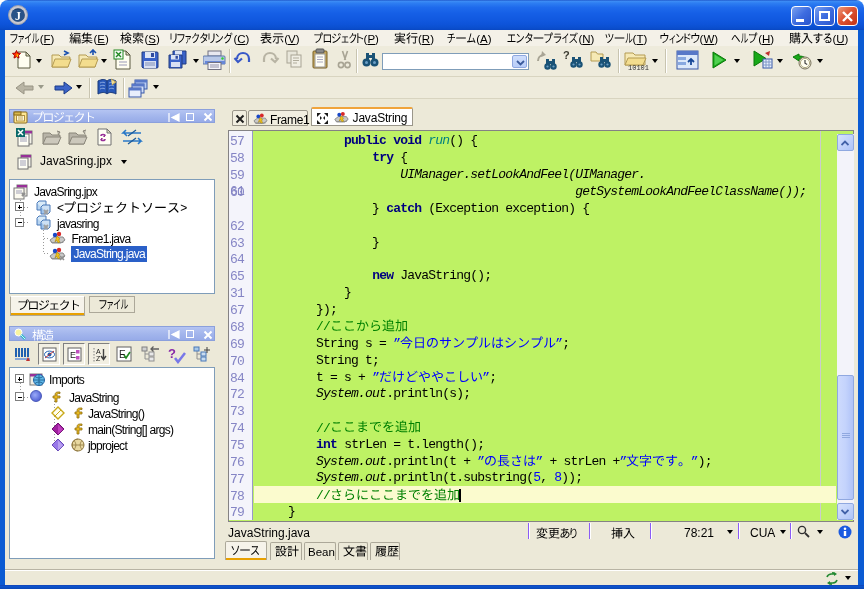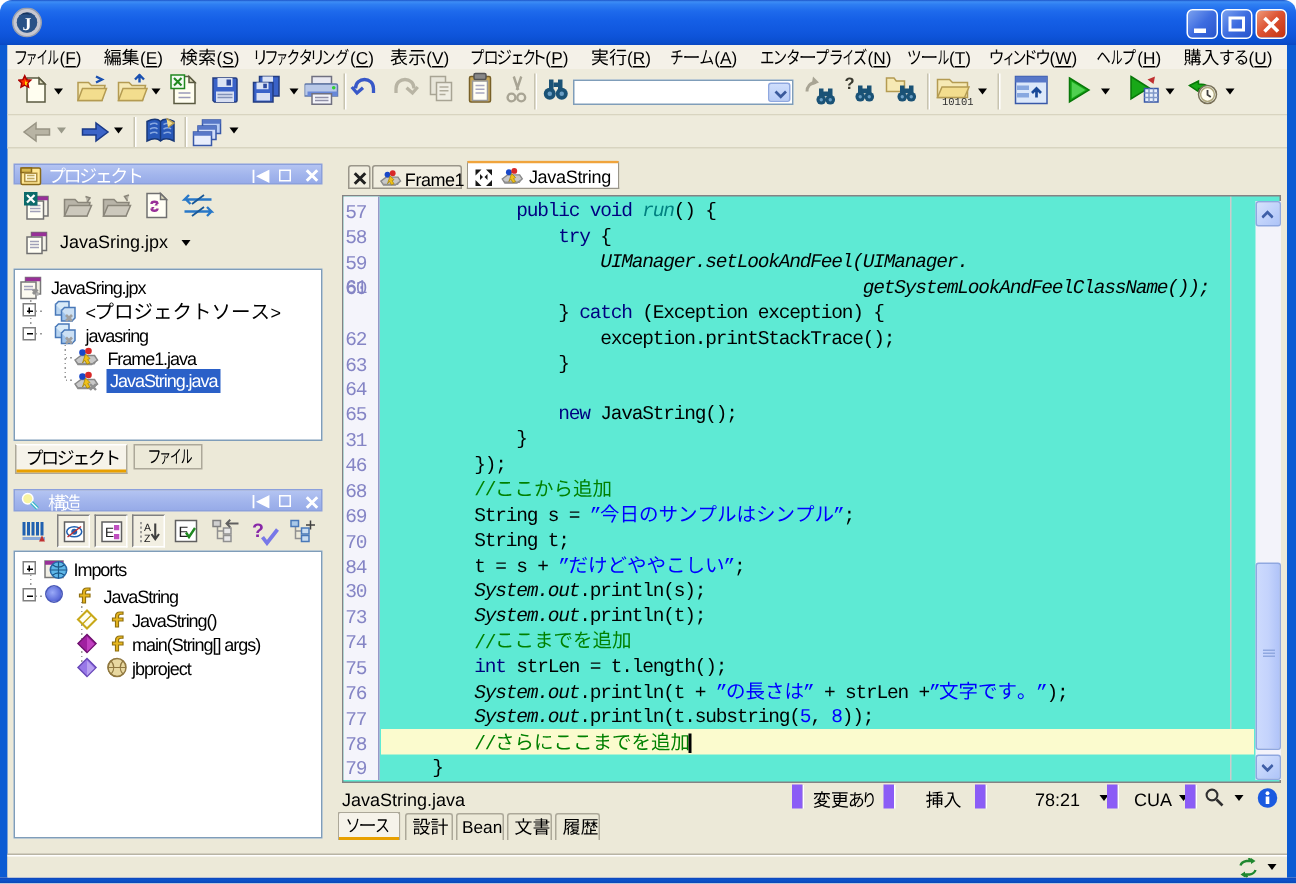--- a/index.html
+++ b/index.html
@@ -19,39 +19,39 @@
 .mi{top:2px;white-space:nowrap}
 #tb1{left:5px;top:46px;width:853px;height:31px;background:#eeebdc;border-bottom:1px solid #d8d4c0}
 #tb2{left:5px;top:77px;width:853px;height:22px;background:#eeebdc;border-bottom:1px solid #d8d4c0}
 .tsep{width:1px;background:#c8c4b0;box-shadow:1px 0 0 #fff}
 .dd{width:0;height:0;border-left:3px solid transparent;border-right:3px solid transparent;border-top:4px solid #000}
 .ddg{border-top-color:#9a9a8a}
 
 .phead{background:linear-gradient(180deg,#b4c4f2 0%,#a2b5ec 55%,#97abe8 100%);border:1px solid #8ba0dc;color:#fff;font-size:12px}
 .pbox{background:#fff;border-top:1px solid #848284;border-left:1px solid #848284;border-right:1px solid #e6e2d2;border-bottom:1px solid #f6f4ec;font-size:12px;letter-spacing:-0.7px}
 
-#edbox{left:227.6px;top:130.4px;width:626px;height:391.5px;border:1px solid #848284;background:#5eead4}
+#edbox{left:227.6px;top:130.4px;width:626px;height:391.5px;border:1px solid #848284;background:#bef264}
 #gutter{left:0;top:0;width:24px;height:389px;background:#f4f4fb;border-right:1px solid #9898c8}
 .gn{position:absolute;left:1.5px;color:#8585c5;font:13px "Liberation Mono",monospace;letter-spacing:-0.8px}
 #code{left:25px;top:0;width:582px;height:389px;overflow:hidden}
 .cl{position:absolute;left:6.5px;white-space:pre;font:13px "Liberation Mono",monospace;letter-spacing:-0.8px;color:#000}
 .cl svg{margin-right:-0.8px}
-.kw{font-weight:normal;color:#000080}
+.kw{font-weight:bold;color:#000080}
 .it{font-style:italic}
 .st{color:#0000ff}
 .cm{color:#008000}
 .nm{color:#0000ff}
 .tl{font-style:italic;color:#008080}
 
 #vsb{left:608px;top:2.5px;width:17px;height:386px;background:#f3f3fa}
 .sbtn{width:17px;height:17px;background:linear-gradient(135deg,#d6e2fc 0%,#c2d3fb 50%,#aec4f8 100%);border:1px solid #8fa8e0;border-radius:2px}
 #vthumb{left:0;top:241px;width:17px;height:125px;background:linear-gradient(90deg,#cddafd 0%,#c4d3fc 50%,#b0c3f8 100%);border:1px solid #90a8e0;border-radius:2px}
 
 #estatus{left:222px;top:523px;width:636px;height:17px;background:#ece9d8;font-size:12px}
-.scell{top:0;height:16px;border-left:7px solid #8b5cf6;box-shadow:inset 1px 0 0 #fff}
+.scell{top:0;height:16px;border-left:1px solid #8b5cf6;box-shadow:inset 1px 0 0 #fff}
 #btabs{left:222px;top:540px;width:636px;height:20px}
 .btab{top:2px;height:18px;background:#ece9d8;border:1px solid #aca899;border-bottom:none;border-radius:2px 2px 0 0;font-size:12px;text-align:center}
 #caret{display:inline-block;width:1.5px;height:13px;background:#000;vertical-align:-2.5px}
 .vdot{position:absolute;width:1px;background-image:repeating-linear-gradient(180deg,#9a9a9a 0 1px,transparent 1px 3px)}
 .hdot{position:absolute;height:1px;background-image:repeating-linear-gradient(90deg,#9a9a9a 0 1px,transparent 1px 3px)}
 #bstrip{left:5px;top:570px;width:853px;height:15px;background:#ece9d8;border-top:1px solid #fff;box-shadow:0 -1px 0 #b8b4a4}
 </style></head><body>
 <div class="abs" id="titlebar">
  <svg class="abs" style="left:8px;top:5px" width="20" height="20" viewBox="0 0 20 20">
       <circle cx="10" cy="10" r="9.5" fill="#c8c8d0"></circle>
@@ -608,60 +608,58 @@
       <div class="gn" style="top:3.0px">57</div>
       <div class="gn" style="top:19.9px">58</div>
       <div class="gn" style="top:36.7px">59</div>
       <div class="gn" style="top:53.6px">60</div>
       <div class="gn" style="top:53px">61</div>
       <div class="gn" style="top:87.4px">62</div>
       <div class="gn" style="top:104.2px">63</div>
       <div class="gn" style="top:121.1px">64</div>
       <div class="gn" style="top:138.0px">65</div>
       <div class="gn" style="top:154.8px">31</div>
-      <div class="gn" style="top:171.7px">46</div>
+      <div class="gn" style="top:171.7px">67</div>
       <div class="gn" style="top:188.6px">68</div>
       <div class="gn" style="top:205.4px">69</div>
       <div class="gn" style="top:222.3px">70</div>
       <div class="gn" style="top:239.2px">84</div>
-      <div class="gn" style="top:256.1px">30</div>
+      <div class="gn" style="top:256.1px">72</div>
       <div class="gn" style="top:272.9px">73</div>
       <div class="gn" style="top:289.8px">74</div>
       <div class="gn" style="top:306.7px">75</div>
       <div class="gn" style="top:323.5px">76</div>
       <div class="gn" style="top:340.4px">77</div>
       <div class="gn" style="top:357.3px">78</div>
       <div class="abs" style="top:354.8px;left:0;width:24px;height:17px;background:#fbfbce;z-index:-1"></div>
       <div class="gn" style="top:374.1px">79</div>
     </div>
  <div class="abs" id="code">
       <div class="abs" style="left:566.9px;top:0;width:1px;height:389px;background:#cccccc"></div>
       <div class="cl" style="top:2.0px">            <span class="kw">public</span> <span class="kw">void</span> <span class="tl">run</span>() {</div>
       <div class="cl" style="top:18.9px">                <span class="kw">try</span> {</div>
       <div class="cl" style="top:35.7px">                    <span class="it">UIManager.setLookAndFeel(UIManager.</span></div>
       <div class="cl" style="top:52.6px">                                             <span class="it">getSystemLookAndFeelClassName());</span></div>
       <div class="cl" style="top:69.5px">                } <span class="kw">catch</span> (Exception exception) {</div>
-      <div class="cl" style="top:86.4px">                    exception.printStackTrace();</div>
       <div class="cl" style="top:103.2px">                }</div>
       <div class="cl" style="top:120.1px"></div>
       <div class="cl" style="top:137.0px">                <span class="kw">new</span> JavaString();</div>
       <div class="cl" style="top:153.8px">            }</div>
       <div class="cl" style="top:170.7px">        });</div>
       <div class="cl" style="top:187.6px">        <span class="cm">//<svg style="vertical-align:-1.6px;" width="78.0" height="13.0" viewBox="0 0 78.0 13.0">
             <path fill="currentColor" d="M 3.1 2.3 V 3.3 C 4.1 3.4 5.2 3.5 6.5 3.5 C 7.7 3.5 9.1 3.4 10.0 3.3 V 2.3 C 9.1 2.4 7.7 2.4 6.5 2.4 C 5.2 2.4 4.0 2.4 3.1 2.3 Z M 3.6 7.5 2.5 7.4 C 2.4 7.9 2.2 8.6 2.2 9.2 C 2.2 10.9 3.8 11.7 6.4 11.7 C 8.3 11.7 9.9 11.5 10.9 11.3 L 10.8 10.2 C 9.9 10.5 8.2 10.7 6.4 10.7 C 4.3 10.7 3.3 10.0 3.3 9.0 C 3.3 8.5 3.4 8.0 3.6 7.5 Z M 16.1 2.3 V 3.3 C 17.1 3.4 18.2 3.5 19.5 3.5 C 20.7 3.5 22.1 3.4 23.0 3.3 V 2.3 C 22.1 2.4 20.7 2.4 19.5 2.4 C 18.2 2.4 17.0 2.4 16.1 2.3 Z M 16.6 7.5 15.5 7.4 C 15.4 7.9 15.2 8.6 15.2 9.2 C 15.2 10.9 16.8 11.7 19.4 11.7 C 21.3 11.7 22.9 11.5 23.9 11.3 L 23.8 10.2 C 22.9 10.5 21.2 10.7 19.4 10.7 C 17.3 10.7 16.3 10.0 16.3 9.0 C 16.3 8.5 16.4 8.0 16.6 7.5 Z M 36.2 2.6 35.2 3.1 C 36.1 4.1 37.2 6.4 37.5 7.8 L 38.5 7.3 C 38.1 6.1 37.0 3.7 36.2 2.6 Z M 27.0 4.1 27.1 5.2 C 27.5 5.2 28.0 5.1 28.3 5.1 L 29.9 4.9 C 29.5 6.6 28.5 9.6 27.2 11.4 L 28.3 11.8 C 29.6 9.6 30.5 6.7 31.0 4.8 C 31.6 4.7 32.1 4.7 32.4 4.7 C 33.2 4.7 33.8 4.9 33.8 6.1 C 33.8 7.5 33.6 9.2 33.1 10.1 C 32.9 10.7 32.5 10.8 32.0 10.8 C 31.7 10.8 31.0 10.7 30.4 10.5 L 30.6 11.6 C 31.0 11.7 31.6 11.8 32.1 11.8 C 33.0 11.8 33.6 11.6 34.0 10.7 C 34.6 9.6 34.8 7.5 34.8 6.0 C 34.8 4.2 33.8 3.8 32.7 3.8 C 32.4 3.8 31.8 3.8 31.2 3.9 L 31.5 2.0 C 31.6 1.8 31.6 1.5 31.7 1.3 L 30.5 1.1 C 30.5 2.0 30.4 3.0 30.1 4.0 C 29.4 4.0 28.6 4.1 28.2 4.1 C 27.8 4.1 27.4 4.1 27.0 4.1 Z M 43.4 1.2 43.1 2.2 C 44.1 2.5 46.9 3.0 48.1 3.2 L 48.4 2.2 C 47.2 2.1 44.5 1.6 43.4 1.2 Z M 43.1 3.6 42.0 3.4 C 41.9 4.8 41.6 7.5 41.3 8.7 L 42.3 8.9 C 42.4 8.7 42.5 8.5 42.7 8.3 C 43.6 7.2 45.0 6.6 46.7 6.6 C 48.0 6.6 49.0 7.3 49.0 8.3 C 49.0 10.1 47.0 11.3 42.9 10.8 L 43.2 11.9 C 48.0 12.3 50.1 10.7 50.1 8.4 C 50.1 6.8 48.8 5.6 46.8 5.6 C 45.2 5.6 43.8 6.1 42.5 7.2 C 42.7 6.4 42.9 4.5 43.1 3.6 Z M 52.8 1.4 C 53.6 2.0 54.6 2.8 55.0 3.5 L 55.8 2.8 C 55.3 2.2 54.3 1.4 53.5 0.8 Z M 55.4 5.6 H 52.6 V 6.5 H 54.5 V 9.8 C 53.8 10.4 53.1 10.9 52.5 11.3 L 53.0 12.3 C 53.7 11.8 54.3 11.2 55.0 10.6 C 55.8 11.7 57.0 12.1 58.7 12.2 C 60.1 12.2 62.8 12.2 64.2 12.2 C 64.3 11.9 64.4 11.4 64.5 11.2 C 63.0 11.3 60.1 11.3 58.7 11.2 C 57.2 11.2 56.0 10.7 55.4 9.8 Z M 56.8 1.8 V 10.2 H 63.6 V 6.5 H 57.8 V 5.3 H 63.1 V 1.8 H 60.1 L 60.6 0.6 L 59.4 0.4 C 59.4 0.8 59.2 1.4 59.0 1.8 Z M 57.8 2.7 H 62.1 V 4.4 H 57.8 Z M 57.8 7.3 H 62.7 V 9.3 H 57.8 Z M 72.4 2.1 V 12.2 H 73.4 V 11.3 H 75.9 V 12.1 H 76.9 V 2.1 Z M 73.4 10.3 V 3.0 H 75.9 V 10.3 Z M 67.5 0.6 67.5 3.0 H 65.7 V 3.9 H 67.5 C 67.4 7.2 67.0 10.1 65.4 11.8 C 65.6 11.9 66.0 12.2 66.1 12.5 C 67.9 10.5 68.3 7.4 68.4 3.9 H 70.4 C 70.3 8.9 70.2 10.7 69.9 11.1 C 69.8 11.2 69.7 11.3 69.5 11.3 C 69.3 11.3 68.7 11.3 68.1 11.2 C 68.2 11.5 68.3 11.9 68.4 12.2 C 69.0 12.2 69.5 12.2 69.9 12.2 C 70.3 12.1 70.5 12.0 70.8 11.7 C 71.2 11.1 71.3 9.2 71.4 3.4 C 71.4 3.3 71.4 3.0 71.4 3.0 H 68.5 L 68.5 0.6 Z"></path>
           </svg></span></div>
       <div class="cl" style="top:204.4px">        String s = <span class="st">”<svg style="vertical-align:-1.6px;" width="156.0" height="13.0" viewBox="0 0 156.0 13.0">
             <path fill="currentColor" d="M 6.4 1.4 C 7.6 3.1 9.9 5.1 11.9 6.3 C 12.1 6.0 12.3 5.7 12.6 5.5 C 10.5 4.4 8.2 2.4 6.9 0.4 H 5.9 C 4.9 2.2 2.7 4.3 0.5 5.6 C 0.7 5.8 0.9 6.2 1.1 6.4 C 3.3 5.0 5.4 3.0 6.4 1.4 Z M 3.7 4.6 V 5.5 H 9.3 V 4.6 Z M 2.0 7.1 V 8.1 H 9.3 C 8.8 9.3 8.0 10.9 7.3 12.2 L 8.3 12.5 C 9.1 10.9 10.1 8.8 10.8 7.3 L 10.0 7.1 L 9.8 7.1 Z M 16.3 6.8 H 22.8 V 10.5 H 16.3 Z M 16.3 5.9 V 2.3 H 22.8 V 5.9 Z M 15.3 1.4 V 12.3 H 16.3 V 11.5 H 22.8 V 12.2 H 23.8 V 1.4 Z M 32.2 3.1 C 32.0 4.3 31.8 5.5 31.5 6.6 C 30.8 8.8 30.1 9.6 29.5 9.6 C 28.9 9.6 28.2 8.9 28.2 7.3 C 28.2 5.5 29.7 3.4 32.2 3.1 Z M 33.3 3.0 C 35.5 3.2 36.7 4.8 36.7 6.8 C 36.7 9.1 35.1 10.3 33.4 10.7 C 33.1 10.7 32.7 10.8 32.3 10.8 L 32.9 11.8 C 36.0 11.4 37.8 9.6 37.8 6.9 C 37.8 4.2 35.9 2.1 32.8 2.1 C 29.7 2.1 27.1 4.5 27.1 7.4 C 27.1 9.5 28.3 10.8 29.5 10.8 C 30.7 10.8 31.7 9.5 32.5 6.8 C 32.9 5.6 33.1 4.3 33.3 3.0 Z M 39.9 3.9 V 5.0 C 40.0 5.0 40.6 5.0 41.2 5.0 H 42.6 V 7.1 C 42.6 7.6 42.5 8.1 42.5 8.3 H 43.7 C 43.7 8.1 43.6 7.6 43.6 7.1 V 5.0 H 47.3 V 5.5 C 47.3 9.2 46.1 10.3 43.8 11.2 L 44.6 12.0 C 47.6 10.7 48.4 8.9 48.4 5.4 V 5.0 H 49.8 C 50.4 5.0 50.8 5.0 51.0 5.0 V 3.9 C 50.8 3.9 50.4 4.0 49.8 4.0 H 48.4 V 2.4 C 48.4 1.8 48.4 1.4 48.4 1.3 H 47.3 C 47.3 1.4 47.3 1.8 47.3 2.4 V 4.0 H 43.6 V 2.3 C 43.6 1.9 43.7 1.5 43.7 1.4 H 42.5 C 42.6 1.7 42.6 2.0 42.6 2.3 V 4.0 H 41.2 C 40.6 4.0 40.0 3.9 39.9 3.9 Z M 55.0 1.9 54.2 2.7 C 55.2 3.3 56.8 4.7 57.4 5.4 L 58.3 4.6 C 57.5 3.8 55.9 2.5 55.0 1.9 Z M 53.8 10.6 54.5 11.6 C 56.7 11.2 58.3 10.5 59.6 9.6 C 61.6 8.4 63.1 6.6 64.0 5.0 L 63.4 3.9 C 62.6 5.5 61.0 7.4 59.0 8.7 C 57.8 9.5 56.1 10.2 53.8 10.6 Z M 75.5 2.1 C 75.5 1.6 75.9 1.2 76.3 1.2 C 76.8 1.2 77.2 1.6 77.2 2.1 C 77.2 2.5 76.8 2.9 76.3 2.9 C 75.9 2.9 75.5 2.5 75.5 2.1 Z M 74.9 2.1 C 74.9 2.2 74.9 2.4 74.9 2.5 L 74.5 2.5 C 73.9 2.5 68.7 2.5 68.0 2.5 C 67.6 2.5 67.1 2.5 66.7 2.4 V 3.6 C 67.0 3.5 67.5 3.5 68.0 3.5 C 68.7 3.5 73.9 3.5 74.6 3.5 C 74.5 4.8 73.9 6.6 72.9 7.8 C 71.9 9.2 70.4 10.3 67.9 10.9 L 68.7 11.9 C 71.1 11.1 72.7 9.9 73.9 8.4 C 74.9 7.0 75.5 5.0 75.8 3.6 L 75.8 3.4 C 76.0 3.5 76.2 3.5 76.3 3.5 C 77.1 3.5 77.8 2.9 77.8 2.1 C 77.8 1.3 77.1 0.6 76.3 0.6 C 75.5 0.6 74.9 1.3 74.9 2.1 Z M 84.8 11.1 85.5 11.7 C 85.6 11.6 85.7 11.5 85.9 11.4 C 87.5 10.7 89.3 9.3 90.4 7.8 L 89.8 6.9 C 88.8 8.4 87.2 9.6 86.0 10.1 C 86.0 9.7 86.0 3.4 86.0 2.6 C 86.0 2.1 86.0 1.8 86.0 1.7 H 84.8 C 84.8 1.8 84.9 2.1 84.9 2.6 C 84.9 3.4 84.9 9.8 84.9 10.4 C 84.9 10.7 84.9 10.9 84.8 11.1 Z M 78.9 11.1 79.8 11.7 C 80.9 10.8 81.8 9.5 82.1 8.2 C 82.5 6.9 82.5 4.1 82.5 2.6 C 82.5 2.2 82.6 1.8 82.6 1.7 H 81.4 C 81.5 2.0 81.5 2.2 81.5 2.6 C 81.5 4.1 81.5 6.7 81.1 7.9 C 80.7 9.1 80.0 10.3 78.9 11.1 Z M 94.3 1.5 93.2 1.4 C 93.2 1.7 93.1 2.0 93.1 2.3 C 92.9 3.4 92.5 5.9 92.5 7.8 C 92.5 9.5 92.7 11.0 93.0 11.9 L 93.9 11.8 C 93.9 11.7 93.9 11.5 93.9 11.4 C 93.9 11.2 93.9 11.0 93.9 10.8 C 94.1 10.1 94.5 8.8 94.8 7.9 L 94.3 7.5 C 94.1 8.0 93.8 8.8 93.6 9.4 C 93.5 8.8 93.4 8.2 93.4 7.6 C 93.4 6.1 93.8 3.6 94.1 2.4 C 94.1 2.1 94.2 1.7 94.3 1.5 Z M 99.8 9.0 99.8 9.5 C 99.8 10.3 99.5 10.9 98.4 10.9 C 97.4 10.9 96.8 10.5 96.8 9.8 C 96.8 9.2 97.5 8.8 98.5 8.8 C 98.9 8.8 99.4 8.9 99.8 9.0 Z M 100.7 1.4 H 99.6 C 99.6 1.6 99.6 2.0 99.6 2.2 V 3.8 L 98.4 3.8 C 97.6 3.8 96.9 3.8 96.2 3.7 V 4.7 C 97.0 4.7 97.6 4.8 98.4 4.8 L 99.6 4.8 C 99.6 5.8 99.7 7.1 99.7 8.1 C 99.4 8.0 99.0 8.0 98.5 8.0 C 96.8 8.0 95.9 8.9 95.9 9.9 C 95.9 11.1 96.8 11.8 98.6 11.8 C 100.3 11.8 100.8 10.8 100.8 9.7 V 9.4 C 101.5 9.8 102.1 10.3 102.8 10.9 L 103.3 10.1 C 102.7 9.5 101.8 8.8 100.8 8.4 C 100.7 7.3 100.6 6.0 100.6 4.7 C 101.4 4.6 102.2 4.6 102.9 4.4 V 3.4 C 102.2 3.6 101.4 3.7 100.6 3.7 C 100.6 3.1 100.6 2.5 100.7 2.2 C 100.7 1.9 100.7 1.7 100.7 1.4 Z M 107.9 1.4 107.3 2.3 C 108.1 2.7 109.5 3.7 110.1 4.1 L 110.7 3.2 C 110.2 2.8 108.7 1.8 107.9 1.4 Z M 106.0 10.7 106.6 11.8 C 107.8 11.5 109.6 10.9 110.9 10.2 C 112.9 8.9 114.8 7.3 115.9 5.5 L 115.2 4.4 C 114.2 6.3 112.5 8.0 110.3 9.2 C 109.0 9.9 107.4 10.5 106.0 10.7 Z M 106.0 4.3 105.4 5.2 C 106.2 5.6 107.6 6.5 108.2 7.0 L 108.8 6.1 C 108.2 5.7 106.7 4.8 106.0 4.3 Z M 120.0 1.9 119.2 2.7 C 120.2 3.3 121.8 4.7 122.4 5.4 L 123.3 4.6 C 122.5 3.8 120.9 2.5 120.0 1.9 Z M 118.8 10.6 119.5 11.6 C 121.7 11.2 123.3 10.5 124.6 9.6 C 126.6 8.4 128.1 6.6 129.0 5.0 L 128.4 3.9 C 127.6 5.5 126.0 7.4 124.0 8.7 C 122.8 9.5 121.1 10.2 118.8 10.6 Z M 140.5 2.1 C 140.5 1.6 140.9 1.2 141.3 1.2 C 141.8 1.2 142.2 1.6 142.2 2.1 C 142.2 2.5 141.8 2.9 141.3 2.9 C 140.9 2.9 140.5 2.5 140.5 2.1 Z M 139.9 2.1 C 139.9 2.2 139.9 2.4 139.9 2.5 L 139.5 2.5 C 138.9 2.5 133.7 2.5 133.0 2.5 C 132.6 2.5 132.1 2.5 131.7 2.4 V 3.6 C 132.0 3.5 132.5 3.5 133.0 3.5 C 133.7 3.5 138.9 3.5 139.6 3.5 C 139.5 4.8 138.9 6.6 137.9 7.8 C 136.9 9.2 135.4 10.3 132.9 10.9 L 133.7 11.9 C 136.1 11.1 137.7 9.9 138.9 8.4 C 139.9 7.0 140.5 5.0 140.8 3.6 L 140.8 3.4 C 141.0 3.5 141.2 3.5 141.3 3.5 C 142.1 3.5 142.8 2.9 142.8 2.1 C 142.8 1.3 142.1 0.6 141.3 0.6 C 140.5 0.6 139.9 1.3 139.9 2.1 Z M 149.8 11.1 150.5 11.7 C 150.6 11.6 150.7 11.5 150.9 11.4 C 152.5 10.7 154.3 9.3 155.4 7.8 L 154.8 6.9 C 153.8 8.4 152.2 9.6 151.0 10.1 C 151.0 9.7 151.0 3.4 151.0 2.6 C 151.0 2.1 151.0 1.8 151.0 1.7 H 149.8 C 149.8 1.8 149.9 2.1 149.9 2.6 C 149.9 3.4 149.9 9.8 149.9 10.4 C 149.9 10.7 149.9 10.9 149.8 11.1 Z M 143.9 11.1 144.8 11.7 C 145.9 10.8 146.8 9.5 147.1 8.2 C 147.5 6.9 147.6 4.1 147.6 2.6 C 147.6 2.2 147.6 1.8 147.6 1.7 H 146.4 C 146.5 2.0 146.5 2.2 146.5 2.6 C 146.5 4.1 146.5 6.7 146.1 7.9 C 145.7 9.1 144.9 10.3 143.9 11.1 Z"></path>
           </svg>”</span>;</div>
       <div class="cl" style="top:221.3px">        String t;</div>
       <div class="cl" style="top:238.2px">        t = s + <span class="st">”<svg style="vertical-align:-1.6px;" width="104.0" height="13.0" viewBox="0 0 104.0 13.0">
             <path fill="currentColor" d="M 6.6 5.3 V 6.3 C 7.4 6.2 8.2 6.1 9.0 6.1 C 9.8 6.1 10.5 6.2 11.2 6.3 L 11.2 5.3 C 10.5 5.2 9.7 5.2 9.0 5.2 C 8.1 5.2 7.3 5.3 6.6 5.3 Z M 6.9 8.5 5.9 8.4 C 5.8 8.9 5.7 9.4 5.7 9.9 C 5.7 11.2 6.8 11.8 8.9 11.8 C 9.8 11.8 10.7 11.8 11.4 11.6 L 11.4 10.6 C 10.6 10.8 9.7 10.9 8.9 10.9 C 7.0 10.9 6.7 10.3 6.7 9.6 C 6.7 9.3 6.7 8.9 6.9 8.5 Z M 9.8 1.8 9.1 2.1 C 9.5 2.5 9.9 3.3 10.2 3.9 L 10.9 3.5 C 10.6 3.0 10.2 2.2 9.8 1.8 Z M 11.2 1.2 10.6 1.5 C 10.9 2.0 11.4 2.8 11.6 3.3 L 12.3 3.0 C 12.1 2.5 11.6 1.7 11.2 1.2 Z M 2.5 3.5 C 2.0 3.5 1.5 3.5 0.9 3.4 L 1.0 4.4 C 1.4 4.5 1.9 4.5 2.5 4.5 C 2.8 4.5 3.2 4.5 3.7 4.5 C 3.6 4.9 3.4 5.4 3.3 5.8 C 2.8 7.7 1.9 10.3 1.1 11.7 L 2.3 12.1 C 3.0 10.6 3.8 7.9 4.3 6.1 C 4.5 5.5 4.6 4.9 4.7 4.4 C 5.6 4.3 6.6 4.1 7.4 3.9 V 2.9 C 6.6 3.1 5.8 3.2 4.9 3.4 L 5.1 2.4 C 5.2 2.1 5.3 1.6 5.4 1.4 L 4.1 1.3 C 4.1 1.5 4.1 2.0 4.1 2.3 C 4.0 2.6 4.0 3.0 3.9 3.5 C 3.4 3.5 2.9 3.5 2.5 3.5 Z M 16.3 1.5 15.1 1.3 C 15.1 1.6 15.1 1.9 15.0 2.2 C 14.9 3.3 14.5 5.3 14.5 7.4 C 14.5 9.0 15.0 10.7 15.2 11.5 L 16.1 11.4 C 16.1 11.3 16.1 11.1 16.1 11.0 C 16.1 10.8 16.1 10.6 16.1 10.4 C 16.3 9.7 16.7 8.4 17.0 7.5 L 16.4 7.2 C 16.2 7.8 15.9 8.6 15.7 9.2 C 15.2 7.0 15.7 4.2 16.1 2.3 C 16.1 2.1 16.2 1.7 16.3 1.5 Z M 18.1 4.0 V 5.0 C 18.7 5.0 19.6 5.1 20.3 5.1 C 20.8 5.1 21.3 5.1 21.9 5.0 V 5.4 C 21.9 7.9 21.8 9.4 20.4 10.6 C 20.1 10.9 19.6 11.3 19.2 11.4 L 20.1 12.2 C 22.9 10.5 22.9 8.4 22.9 5.4 V 5.0 C 23.7 4.9 24.4 4.8 25.0 4.8 V 3.7 C 24.4 3.8 23.6 3.9 22.9 4.0 L 22.9 2.0 C 22.9 1.7 22.9 1.5 22.9 1.3 H 21.7 C 21.7 1.5 21.8 1.7 21.8 2.0 C 21.8 2.4 21.9 3.2 21.9 4.1 C 21.3 4.1 20.8 4.1 20.2 4.1 C 19.5 4.1 18.7 4.0 18.1 4.0 Z M 36.1 1.3 35.4 1.6 C 35.8 2.1 36.2 2.9 36.5 3.4 L 37.2 3.1 C 36.9 2.6 36.4 1.8 36.1 1.3 Z M 37.5 0.8 36.8 1.1 C 37.2 1.6 37.6 2.3 37.9 2.9 L 38.6 2.6 C 38.4 2.1 37.9 1.3 37.5 0.8 Z M 29.7 1.5 28.6 1.9 C 29.2 3.3 29.9 4.8 30.5 5.9 C 29.1 6.9 28.3 7.9 28.3 9.3 C 28.3 11.2 30.0 11.9 32.5 11.9 C 34.1 11.9 35.6 11.8 36.6 11.6 L 36.6 10.5 C 35.6 10.7 33.9 10.9 32.4 10.9 C 30.4 10.9 29.4 10.2 29.4 9.1 C 29.4 8.2 30.1 7.3 31.3 6.5 C 32.6 5.7 34.0 5.0 34.9 4.5 C 35.3 4.3 35.6 4.2 35.9 4.0 L 35.4 3.0 C 35.1 3.3 34.8 3.4 34.4 3.7 C 33.7 4.1 32.5 4.6 31.4 5.3 C 30.8 4.3 30.2 2.9 29.7 1.5 Z M 46.2 3.1 47.0 2.6 C 46.5 2.1 45.5 1.2 45.0 0.9 L 44.3 1.4 C 44.9 1.9 45.7 2.7 46.2 3.1 Z M 39.8 5.8 40.3 6.9 C 40.9 6.6 41.8 6.1 42.8 5.7 L 43.3 6.7 C 44.0 8.4 44.6 10.5 45.0 12.1 L 46.2 11.8 C 45.7 10.3 44.9 7.9 44.2 6.3 L 43.7 5.2 C 45.2 4.5 46.8 3.9 47.9 3.9 C 49.2 3.9 49.8 4.6 49.8 5.4 C 49.8 6.3 49.2 7.1 47.8 7.1 C 47.1 7.1 46.5 6.9 46.0 6.7 L 45.9 7.7 C 46.4 7.9 47.2 8.1 47.9 8.1 C 49.9 8.1 50.9 6.9 50.9 5.4 C 50.9 4.0 49.8 3.0 48.0 3.0 C 46.6 3.0 44.9 3.7 43.3 4.4 C 43.0 3.8 42.8 3.3 42.5 2.9 C 42.4 2.7 42.2 2.2 42.1 2.0 L 41.0 2.5 C 41.2 2.7 41.5 3.1 41.7 3.4 C 41.9 3.7 42.1 4.2 42.4 4.8 C 41.8 5.1 41.3 5.3 40.8 5.5 C 40.6 5.6 40.2 5.7 39.8 5.8 Z M 59.2 3.1 60.0 2.6 C 59.5 2.1 58.5 1.2 58.0 0.9 L 57.3 1.4 C 57.9 1.9 58.7 2.7 59.2 3.1 Z M 52.8 5.8 53.3 6.9 C 53.9 6.6 54.8 6.1 55.8 5.7 L 56.3 6.7 C 57.0 8.4 57.6 10.5 58.0 12.1 L 59.2 11.8 C 58.7 10.3 57.9 7.9 57.2 6.3 L 56.7 5.2 C 58.2 4.5 59.8 3.9 60.9 3.9 C 62.2 3.9 62.8 4.6 62.8 5.4 C 62.8 6.3 62.2 7.1 60.8 7.1 C 60.1 7.1 59.5 6.9 59.0 6.7 L 58.9 7.7 C 59.4 7.9 60.2 8.1 60.9 8.1 C 62.9 8.1 63.9 6.9 63.9 5.4 C 63.9 4.0 62.8 3.0 61.0 3.0 C 59.6 3.0 57.9 3.7 56.3 4.4 C 56.0 3.8 55.8 3.3 55.5 2.9 C 55.4 2.7 55.2 2.2 55.1 2.0 L 54.0 2.5 C 54.2 2.7 54.5 3.1 54.7 3.4 C 54.9 3.7 55.1 4.2 55.4 4.8 C 54.8 5.1 54.3 5.3 53.8 5.5 C 53.6 5.6 53.2 5.7 52.8 5.8 Z M 68.1 2.3 V 3.3 C 69.1 3.4 70.2 3.5 71.5 3.5 C 72.7 3.5 74.1 3.4 75.0 3.3 V 2.3 C 74.1 2.4 72.7 2.4 71.5 2.4 C 70.2 2.4 69.0 2.4 68.1 2.3 Z M 68.6 7.5 67.5 7.4 C 67.4 7.9 67.2 8.6 67.2 9.2 C 67.2 10.9 68.8 11.7 71.4 11.7 C 73.3 11.7 74.9 11.5 75.9 11.3 L 75.8 10.2 C 74.9 10.5 73.2 10.7 71.4 10.7 C 69.3 10.7 68.3 10.0 68.3 9.0 C 68.3 8.5 68.4 8.0 68.6 7.5 Z M 82.4 1.3 81.1 1.3 C 81.2 1.6 81.2 2.1 81.2 2.6 C 81.2 4.0 81.1 7.2 81.1 9.2 C 81.1 11.3 82.4 12.1 84.2 12.1 C 87.1 12.1 88.8 10.4 89.7 9.2 L 88.9 8.3 C 88.0 9.7 86.7 11.0 84.3 11.0 C 83.0 11.0 82.1 10.5 82.1 9.1 C 82.1 7.1 82.2 4.1 82.3 2.6 C 82.3 2.2 82.4 1.7 82.4 1.3 Z M 93.9 2.3 92.6 2.3 C 92.7 2.6 92.7 3.2 92.7 3.5 C 92.7 4.2 92.7 5.8 92.9 6.9 C 93.2 10.3 94.4 11.5 95.6 11.5 C 96.5 11.5 97.3 10.8 98.1 8.6 L 97.3 7.6 C 96.9 8.9 96.3 10.3 95.7 10.3 C 94.7 10.3 94.1 8.8 93.9 6.7 C 93.8 5.6 93.8 4.4 93.8 3.6 C 93.8 3.2 93.8 2.6 93.9 2.3 Z M 100.7 2.7 99.7 3.0 C 100.9 4.6 101.7 7.2 101.9 9.6 L 103.0 9.2 C 102.8 7.0 101.8 4.2 100.7 2.7 Z"></path>
           </svg>”</span>;</div>
       <div class="cl" style="top:255.1px">        <span class="it">System.out</span>.println(s);</div>
-      <div class="cl" style="top:271.9px">        <span class="it">System.out</span>.println(t);</div>
       <div class="cl" style="top:288.8px">        <span class="cm">//<svg style="vertical-align:-1.6px;" width="91.0" height="13.0" viewBox="0 0 91.0 13.0">
             <path fill="currentColor" d="M 3.1 2.3 V 3.3 C 4.1 3.4 5.2 3.5 6.5 3.5 C 7.7 3.5 9.1 3.4 10.0 3.3 V 2.3 C 9.1 2.4 7.7 2.4 6.5 2.4 C 5.2 2.4 4.0 2.4 3.1 2.3 Z M 3.6 7.5 2.5 7.4 C 2.4 7.9 2.2 8.6 2.2 9.2 C 2.2 10.9 3.8 11.7 6.4 11.7 C 8.3 11.7 9.9 11.5 10.9 11.3 L 10.8 10.2 C 9.9 10.5 8.2 10.7 6.4 10.7 C 4.3 10.7 3.3 10.0 3.3 9.0 C 3.3 8.5 3.4 8.0 3.6 7.5 Z M 16.1 2.3 V 3.3 C 17.1 3.4 18.2 3.5 19.5 3.5 C 20.7 3.5 22.1 3.4 23.0 3.3 V 2.3 C 22.1 2.4 20.7 2.4 19.5 2.4 C 18.2 2.4 17.0 2.4 16.1 2.3 Z M 16.6 7.5 15.5 7.4 C 15.4 7.9 15.2 8.6 15.2 9.2 C 15.2 10.9 16.8 11.7 19.4 11.7 C 21.3 11.7 22.9 11.5 23.9 11.3 L 23.8 10.2 C 22.9 10.5 21.2 10.7 19.4 10.7 C 17.3 10.7 16.3 10.0 16.3 9.0 C 16.3 8.5 16.4 8.0 16.6 7.5 Z M 32.5 9.1 32.5 10.0 C 32.5 10.9 31.9 11.1 31.1 11.1 C 29.8 11.1 29.3 10.6 29.3 10.0 C 29.3 9.4 30.0 9.0 31.2 9.0 C 31.7 9.0 32.1 9.0 32.5 9.1 Z M 28.4 5.3 28.4 6.2 C 29.4 6.3 30.8 6.4 31.7 6.4 H 32.4 L 32.5 8.2 C 32.1 8.1 31.7 8.1 31.4 8.1 C 29.5 8.1 28.4 8.9 28.4 10.1 C 28.4 11.3 29.4 12.0 31.3 12.0 C 32.9 12.0 33.5 11.1 33.5 10.2 L 33.5 9.4 C 34.8 9.8 35.9 10.6 36.7 11.3 L 37.3 10.4 C 36.5 9.8 35.2 8.9 33.5 8.4 L 33.4 6.4 C 34.6 6.3 35.8 6.2 37.0 6.1 L 37.0 5.1 C 35.8 5.3 34.6 5.4 33.4 5.5 V 5.3 V 3.6 C 34.6 3.6 35.8 3.5 36.9 3.3 L 36.9 2.4 C 35.7 2.6 34.5 2.7 33.4 2.7 L 33.4 1.9 C 33.4 1.6 33.4 1.3 33.4 1.1 H 32.3 C 32.4 1.3 32.4 1.6 32.4 1.9 V 2.8 H 31.8 C 30.9 2.8 29.3 2.7 28.5 2.5 L 28.5 3.5 C 29.3 3.5 30.9 3.7 31.8 3.7 H 32.4 V 5.3 V 5.5 H 31.7 C 30.8 5.5 29.3 5.4 28.4 5.3 Z M 40.0 2.8 40.1 4.0 C 41.5 3.7 44.9 3.4 46.3 3.2 C 45.1 3.9 43.8 5.6 43.8 7.6 C 43.8 10.5 46.6 11.8 49.0 11.9 L 49.3 10.8 C 47.2 10.7 44.9 9.9 44.9 7.4 C 44.9 5.8 46.0 3.9 47.8 3.3 C 48.5 3.1 49.6 3.1 50.4 3.1 V 2.0 C 49.5 2.1 48.3 2.1 46.9 2.2 C 44.5 2.4 42.0 2.7 41.2 2.8 C 40.9 2.8 40.5 2.8 40.0 2.8 Z M 48.5 4.7 47.9 4.9 C 48.2 5.5 48.6 6.1 48.9 6.8 L 49.6 6.5 C 49.3 5.9 48.8 5.1 48.5 4.7 Z M 49.9 4.1 49.3 4.4 C 49.7 5.0 50.1 5.6 50.4 6.2 L 51.1 5.9 C 50.8 5.3 50.2 4.5 49.9 4.1 Z M 63.5 5.7 63.0 4.7 C 62.7 4.9 62.4 5.0 62.0 5.2 C 61.3 5.5 60.5 5.8 59.6 6.3 C 59.4 5.5 58.7 5.1 57.9 5.1 C 57.3 5.1 56.6 5.3 56.1 5.6 C 56.5 5.0 56.9 4.2 57.2 3.5 C 58.7 3.5 60.3 3.4 61.6 3.2 L 61.6 2.2 C 60.3 2.4 58.9 2.6 57.6 2.6 C 57.8 2.0 57.9 1.5 58.0 1.1 L 56.9 1.0 C 56.9 1.5 56.8 2.1 56.6 2.7 L 55.7 2.7 C 55.1 2.7 54.2 2.6 53.5 2.5 V 3.5 C 54.2 3.5 55.1 3.6 55.7 3.6 H 56.2 C 55.7 4.6 54.9 6.0 53.2 7.6 L 54.1 8.2 C 54.6 7.7 54.9 7.2 55.3 6.9 C 55.9 6.3 56.7 5.9 57.5 5.9 C 58.1 5.9 58.6 6.1 58.7 6.7 C 57.2 7.5 55.7 8.5 55.7 10.0 C 55.7 11.6 57.1 12.0 59.0 12.0 C 60.1 12.0 61.6 11.9 62.6 11.8 L 62.6 10.7 C 61.5 10.9 60.1 11.0 59.0 11.0 C 57.7 11.0 56.7 10.9 56.7 9.9 C 56.7 9.0 57.5 8.3 58.7 7.7 C 58.7 8.3 58.7 9.2 58.7 9.7 H 59.7 L 59.7 7.2 C 60.7 6.7 61.6 6.4 62.3 6.1 C 62.7 5.9 63.1 5.8 63.5 5.7 Z M 65.8 1.4 C 66.6 2.0 67.6 2.8 68.0 3.5 L 68.8 2.8 C 68.3 2.2 67.3 1.4 66.5 0.8 Z M 68.4 5.6 H 65.6 V 6.5 H 67.5 V 9.8 C 66.8 10.4 66.1 10.9 65.5 11.3 L 66.0 12.3 C 66.7 11.8 67.3 11.2 68.0 10.6 C 68.8 11.7 70.0 12.1 71.7 12.2 C 73.1 12.2 75.8 12.2 77.2 12.2 C 77.3 11.9 77.4 11.4 77.5 11.2 C 76.0 11.3 73.1 11.3 71.7 11.2 C 70.2 11.2 69.0 10.7 68.4 9.8 Z M 69.8 1.8 V 10.2 H 76.6 V 6.5 H 70.8 V 5.3 H 76.1 V 1.8 H 73.1 L 73.6 0.6 L 72.4 0.4 C 72.4 0.8 72.2 1.4 72.0 1.8 Z M 70.8 2.7 H 75.1 V 4.4 H 70.8 Z M 70.8 7.3 H 75.7 V 9.3 H 70.8 Z M 85.4 2.1 V 12.2 H 86.4 V 11.3 H 88.9 V 12.1 H 89.9 V 2.1 Z M 86.4 10.3 V 3.0 H 88.9 V 10.3 Z M 80.5 0.6 80.5 3.0 H 78.7 V 3.9 H 80.5 C 80.4 7.2 80.0 10.1 78.4 11.8 C 78.6 11.9 79.0 12.2 79.1 12.5 C 80.9 10.5 81.3 7.4 81.4 3.9 H 83.4 C 83.3 8.9 83.2 10.7 82.9 11.1 C 82.8 11.2 82.7 11.3 82.5 11.3 C 82.3 11.3 81.7 11.3 81.1 11.2 C 81.2 11.5 81.3 11.9 81.4 12.2 C 82.0 12.2 82.5 12.2 82.9 12.2 C 83.3 12.1 83.5 12.0 83.8 11.7 C 84.2 11.1 84.3 9.2 84.4 3.4 C 84.4 3.3 84.4 3.0 84.4 3.0 H 81.5 L 81.5 0.6 Z"></path>
           </svg></span></div>
       <div class="cl" style="top:305.7px">        <span class="kw">int</span> strLen = t.length();</div>
       <div class="cl" style="top:322.5px">        <span class="it">System.out</span>.println(t + <span class="st">”<svg style="vertical-align:-1.6px;" width="52.0" height="13.0" viewBox="0 0 52.0 13.0">
             <path fill="currentColor" d="M 6.2 3.1 C 6.0 4.3 5.8 5.5 5.5 6.6 C 4.8 8.8 4.1 9.6 3.5 9.6 C 2.9 9.6 2.2 8.9 2.2 7.3 C 2.2 5.5 3.7 3.4 6.2 3.1 Z M 7.3 3.0 C 9.5 3.2 10.7 4.8 10.7 6.8 C 10.7 9.1 9.1 10.3 7.4 10.7 C 7.1 10.7 6.7 10.8 6.3 10.8 L 6.9 11.8 C 10.0 11.4 11.8 9.6 11.8 6.9 C 11.8 4.2 9.9 2.1 6.8 2.1 C 3.7 2.1 1.1 4.5 1.1 7.4 C 1.1 9.5 2.3 10.8 3.5 10.8 C 4.7 10.8 5.7 9.5 6.5 6.8 C 6.9 5.6 7.1 4.3 7.3 3.0 Z M 16.0 1.0 V 6.7 H 13.7 V 7.6 H 16.0 V 11.2 L 14.3 11.5 L 14.5 12.4 C 16.1 12.1 18.4 11.7 20.4 11.3 L 20.4 10.5 L 17.0 11.0 V 7.6 H 18.8 C 19.9 10.1 21.9 11.8 24.9 12.5 C 25.1 12.2 25.3 11.8 25.5 11.6 C 24.0 11.3 22.8 10.8 21.8 10.0 C 22.8 9.5 23.9 8.9 24.7 8.2 L 23.9 7.7 C 23.3 8.3 22.1 9.0 21.2 9.5 C 20.6 8.9 20.2 8.3 19.8 7.6 H 25.3 V 6.7 H 17.0 V 5.6 H 23.6 V 4.8 H 17.0 V 3.7 H 23.6 V 2.9 H 17.0 V 1.8 H 24.0 V 1.0 Z M 30.1 7.3 29.0 7.1 C 28.7 7.9 28.4 8.6 28.4 9.3 C 28.4 11.0 30.0 11.9 32.4 11.9 C 33.9 11.9 35.0 11.8 35.8 11.7 L 35.9 10.6 C 34.9 10.8 33.8 11.0 32.5 10.9 C 30.6 10.9 29.4 10.4 29.4 9.2 C 29.4 8.5 29.7 8.0 30.1 7.3 Z M 28.1 3.2 28.1 4.2 C 30.1 4.4 32.0 4.4 33.5 4.3 C 34.0 5.3 34.6 6.5 35.1 7.2 C 34.6 7.2 33.7 7.1 33.0 7.0 L 32.9 7.9 C 33.8 8.0 35.4 8.1 36.0 8.3 L 36.5 7.5 C 36.3 7.3 36.2 7.1 36.0 6.8 C 35.5 6.2 34.9 5.2 34.5 4.2 C 35.4 4.0 36.4 3.9 37.2 3.6 L 37.1 2.6 C 36.2 2.9 35.1 3.1 34.2 3.2 C 33.9 2.5 33.7 1.6 33.6 1.0 L 32.5 1.2 C 32.6 1.5 32.7 1.9 32.8 2.2 L 33.2 3.4 C 31.8 3.5 30.0 3.4 28.1 3.2 Z M 42.3 1.5 41.2 1.4 C 41.2 1.7 41.1 2.0 41.1 2.3 C 40.9 3.4 40.5 5.9 40.5 7.8 C 40.5 9.5 40.7 11.0 41.0 11.9 L 41.9 11.8 C 41.9 11.7 41.9 11.5 41.9 11.4 C 41.9 11.2 41.9 11.0 41.9 10.8 C 42.1 10.1 42.5 8.8 42.8 7.9 L 42.3 7.5 C 42.1 8.0 41.8 8.8 41.6 9.4 C 41.5 8.8 41.4 8.2 41.4 7.6 C 41.4 6.1 41.8 3.6 42.1 2.4 C 42.1 2.1 42.2 1.7 42.3 1.5 Z M 47.8 9.0 47.8 9.5 C 47.8 10.3 47.5 10.9 46.4 10.9 C 45.4 10.9 44.8 10.5 44.8 9.8 C 44.8 9.2 45.5 8.8 46.5 8.8 C 46.9 8.8 47.4 8.9 47.8 9.0 Z M 48.7 1.4 H 47.6 C 47.6 1.6 47.6 2.0 47.6 2.2 V 3.8 L 46.4 3.8 C 45.6 3.8 44.9 3.8 44.2 3.7 V 4.7 C 45.0 4.7 45.6 4.8 46.4 4.8 L 47.6 4.8 C 47.6 5.8 47.7 7.1 47.7 8.1 C 47.4 8.0 47.0 8.0 46.5 8.0 C 44.8 8.0 43.9 8.9 43.9 9.9 C 43.9 11.1 44.8 11.8 46.6 11.8 C 48.3 11.8 48.8 10.8 48.8 9.7 V 9.4 C 49.5 9.8 50.1 10.3 50.8 10.9 L 51.4 10.1 C 50.7 9.5 49.8 8.8 48.8 8.4 C 48.7 7.3 48.6 6.0 48.6 4.7 C 49.4 4.6 50.2 4.6 50.9 4.4 V 3.4 C 50.2 3.6 49.4 3.7 48.6 3.7 C 48.6 3.1 48.6 2.5 48.7 2.2 C 48.7 1.9 48.7 1.7 48.7 1.4 Z"></path>
           </svg>”</span> + strLen +<span class="st">”<svg style="vertical-align:-1.6px;" width="65.0" height="13.0" viewBox="0 0 65.0 13.0">
             <path fill="currentColor" d="M 6.0 0.5 V 2.7 H 0.7 V 3.6 H 2.6 C 3.3 5.7 4.3 7.5 5.7 8.9 C 4.3 10.1 2.6 10.9 0.5 11.5 C 0.7 11.8 1.0 12.2 1.1 12.5 C 3.2 11.8 5.0 10.9 6.4 9.6 C 7.9 10.9 9.7 11.9 11.8 12.4 C 12.0 12.2 12.3 11.7 12.5 11.5 C 10.4 11.0 8.7 10.1 7.2 8.9 C 8.6 7.5 9.6 5.8 10.4 3.6 H 12.4 V 2.7 H 7.0 V 0.5 Z M 6.5 8.2 C 5.2 6.9 4.3 5.4 3.7 3.6 H 9.3 C 8.6 5.5 7.7 7.0 6.5 8.2 Z M 19.0 6.5 V 7.5 H 13.9 V 8.4 H 19.0 V 11.2 C 19.0 11.4 18.9 11.5 18.7 11.5 C 18.5 11.5 17.6 11.5 16.7 11.4 C 16.9 11.7 17.1 12.1 17.2 12.4 C 18.3 12.4 19.0 12.4 19.4 12.3 C 19.9 12.1 20.0 11.8 20.0 11.2 V 8.4 H 25.1 V 7.5 H 20.0 V 7.1 C 21.1 6.5 22.3 5.6 23.1 4.7 L 22.5 4.2 L 22.2 4.2 H 16.0 V 5.1 H 21.3 C 20.8 5.6 20.1 6.1 19.5 6.5 Z M 14.0 1.9 V 5.0 H 15.0 V 2.8 H 24.0 V 5.0 H 25.0 V 1.9 H 20.0 V 0.5 H 19.0 V 1.9 Z M 27.0 2.8 27.1 4.0 C 28.5 3.7 31.9 3.4 33.3 3.2 C 32.1 3.9 30.8 5.6 30.8 7.6 C 30.8 10.5 33.6 11.8 36.0 11.9 L 36.3 10.8 C 34.2 10.7 31.9 9.9 31.9 7.4 C 31.9 5.8 33.0 3.9 34.8 3.3 C 35.5 3.1 36.6 3.1 37.4 3.1 V 2.0 C 36.5 2.1 35.3 2.1 33.9 2.2 C 31.5 2.4 29.0 2.7 28.2 2.8 C 27.9 2.8 27.5 2.8 27.0 2.8 Z M 35.5 4.7 34.9 4.9 C 35.2 5.5 35.6 6.1 35.9 6.8 L 36.6 6.5 C 36.3 5.9 35.8 5.1 35.5 4.7 Z M 36.9 4.1 36.3 4.4 C 36.7 5.0 37.1 5.6 37.4 6.2 L 38.1 5.9 C 37.8 5.3 37.2 4.5 36.9 4.1 Z M 46.4 6.6 C 46.5 7.8 46.0 8.4 45.2 8.4 C 44.5 8.4 43.9 7.9 43.9 7.1 C 43.9 6.3 44.6 5.7 45.2 5.7 C 45.7 5.7 46.2 6.0 46.4 6.6 Z M 40.2 2.9 40.3 3.9 C 41.9 3.8 44.1 3.7 46.1 3.7 L 46.1 5.0 C 45.8 4.9 45.6 4.9 45.2 4.9 C 44.0 4.9 42.9 5.8 42.9 7.1 C 42.9 8.5 44.0 9.3 45.1 9.3 C 45.5 9.3 45.9 9.2 46.2 8.9 C 45.7 10.1 44.5 10.9 42.8 11.2 L 43.6 12.1 C 46.7 11.2 47.5 9.2 47.5 7.5 C 47.5 6.8 47.4 6.3 47.1 5.8 L 47.1 3.7 H 47.3 C 49.2 3.7 50.3 3.7 51.1 3.7 L 51.1 2.8 C 50.5 2.8 48.9 2.8 47.3 2.8 H 47.1 L 47.1 1.9 C 47.1 1.8 47.1 1.2 47.2 1.1 H 46.0 C 46.0 1.2 46.0 1.6 46.0 1.9 L 46.1 2.8 C 44.1 2.8 41.7 2.9 40.2 2.9 Z M 54.5 8.2 C 53.4 8.2 52.5 9.1 52.5 10.2 C 52.5 11.3 53.4 12.2 54.5 12.2 C 55.6 12.2 56.5 11.3 56.5 10.2 C 56.5 9.1 55.6 8.2 54.5 8.2 Z M 54.5 11.5 C 53.8 11.5 53.2 10.9 53.2 10.2 C 53.2 9.5 53.8 8.9 54.5 8.9 C 55.3 8.9 55.8 9.5 55.8 10.2 C 55.8 10.9 55.3 11.5 54.5 11.5 Z"></path>
           </svg>”</span>);</div>
       <div class="cl" style="top:339px">        <span class="it">System.out</span>.println(t.substring(<span class="nm">5</span>, <span class="nm">8</span>));</div>

